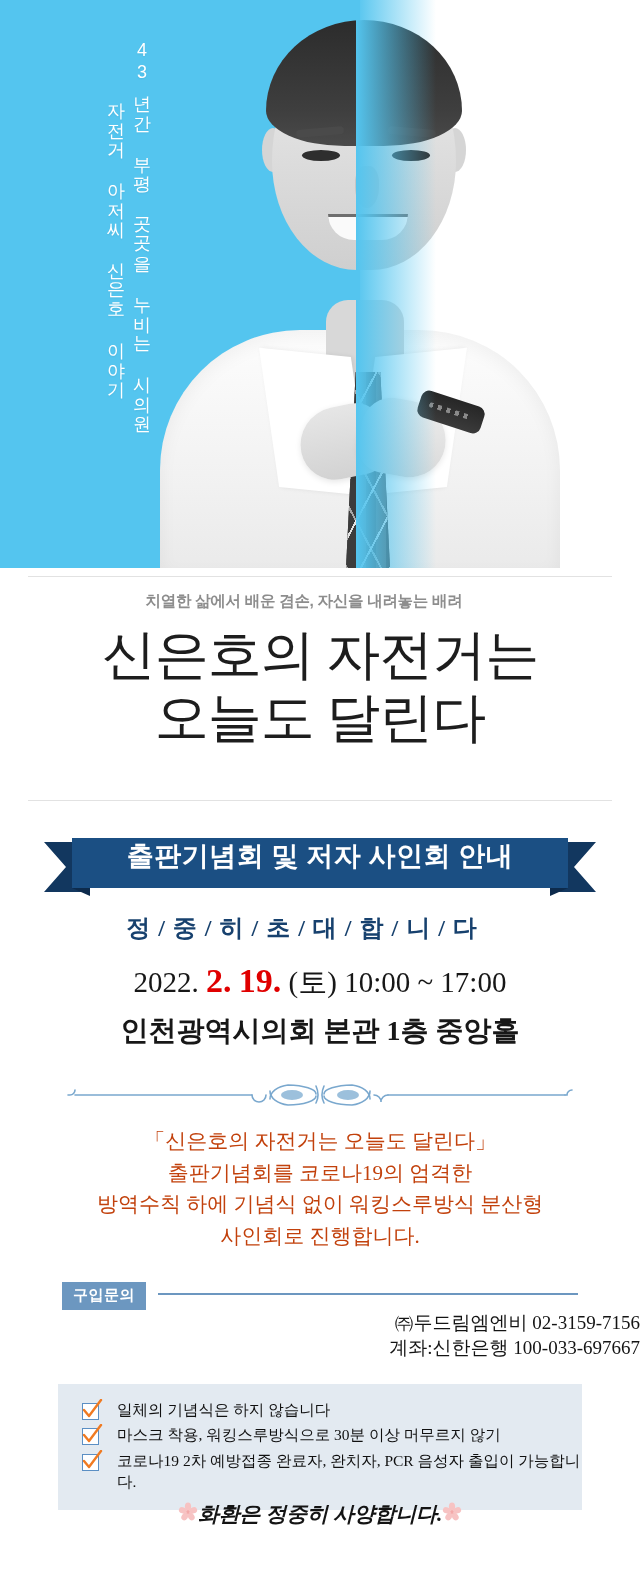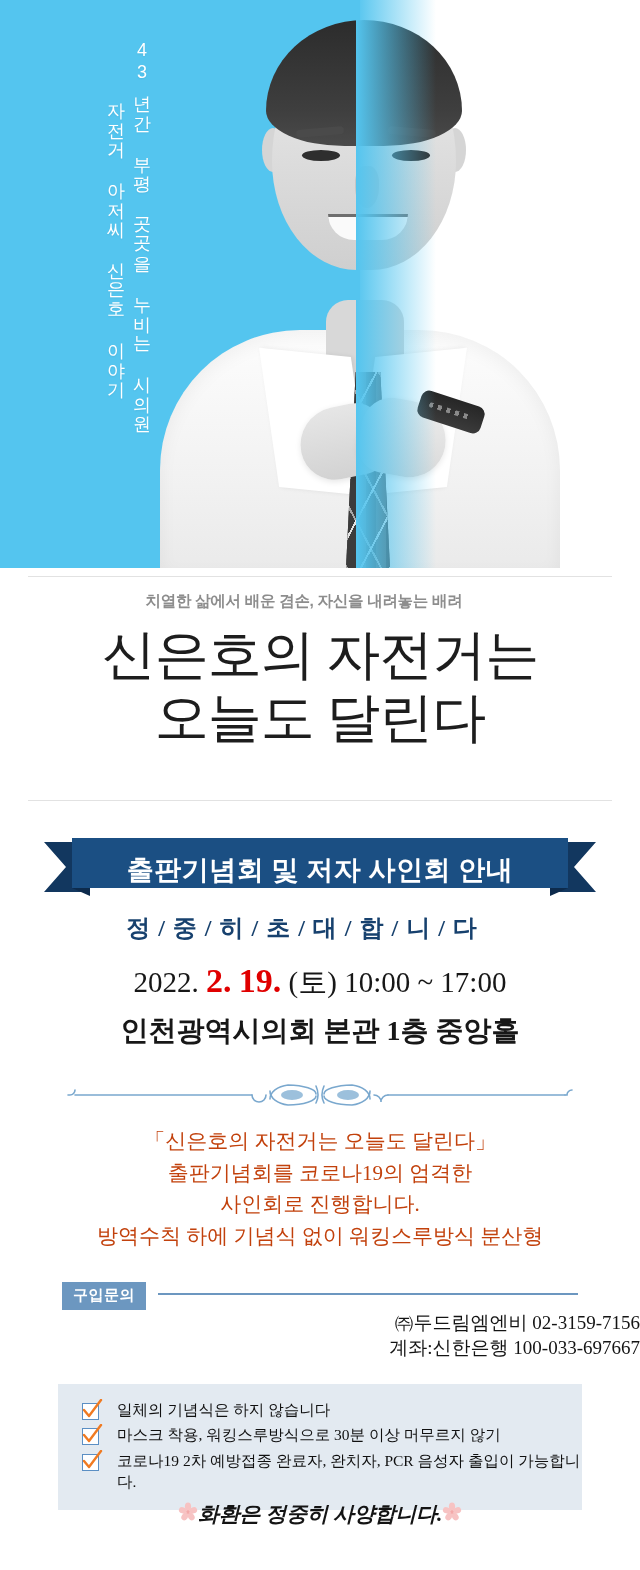--- a/index.html
+++ b/index.html
@@ -148,21 +148,21 @@
 
   
   .ribbon{position:absolute;left:44px;top:838px;width:552px;height:58px;}
   .ribbon-tail-l,.ribbon-tail-r{
     position:absolute;top:4px;width:44px;height:50px;background:#12375F;
   }
   .ribbon-tail-l{left:0;clip-path:polygon(0 0,44px 0,44px 50px,0 50px,22px 25px);}
   .ribbon-tail-r{right:0;clip-path:polygon(0 0,44px 0,22px 25px,44px 50px,0 50px);}
   .ribbon-body{
     position:absolute;left:28px;top:0;width:496px;height:50px;
-    background:#1B4F83;display:flex;align-items:flex-end;justify-content:center;
+    background:#1B4F83;display:flex;align-items:flex-start;justify-content:center;
   }
   .ribbon-body span{
     color:#fff;font-size:27px;font-weight:700;letter-spacing:.5px;
     font-family:"Liberation Serif","DejaVu Serif",serif;
   }
   .ribbon-shadow-l,.ribbon-shadow-r{
     position:absolute;top:50px;width:18px;height:8px;background:#0d2b4c;
   }
   .ribbon-shadow-l{left:28px;clip-path:polygon(0 0,18px 0,18px 8px);}
   .ribbon-shadow-r{right:28px;clip-path:polygon(0 0,18px 0,0 8px);}
@@ -331,22 +331,22 @@
       <g fill="#9CC0DC">
         <ellipse cx="228" cy="17" rx="11" ry="5"></ellipse>
         <ellipse cx="284" cy="17" rx="11" ry="5"></ellipse>
       </g>
     </svg>
   </div>
 
   <div class="bodycopy">
     <div>「신은호의 자전거는 오늘도 달린다」</div>
     <div>출판기념회를 코로나19의 엄격한</div>
+    <div>방역수칙 하에 기념식 없이 워킹스루방식 분산형</div>
     <div>사인회로 진행합니다.</div>
-    <div>방역수칙 하에 기념식 없이 워킹스루방식 분산형</div>
   </div>
 
   <div class="contact-badge">구입문의</div>
   <div class="contact-rule"></div>
   <div class="contact-lines">
     <div>㈜두드림엠엔비  02-3159-7156</div>
     <div>계좌:신한은행  100-033-697667</div>
   </div>
 
   <div class="checkbox-panel">

